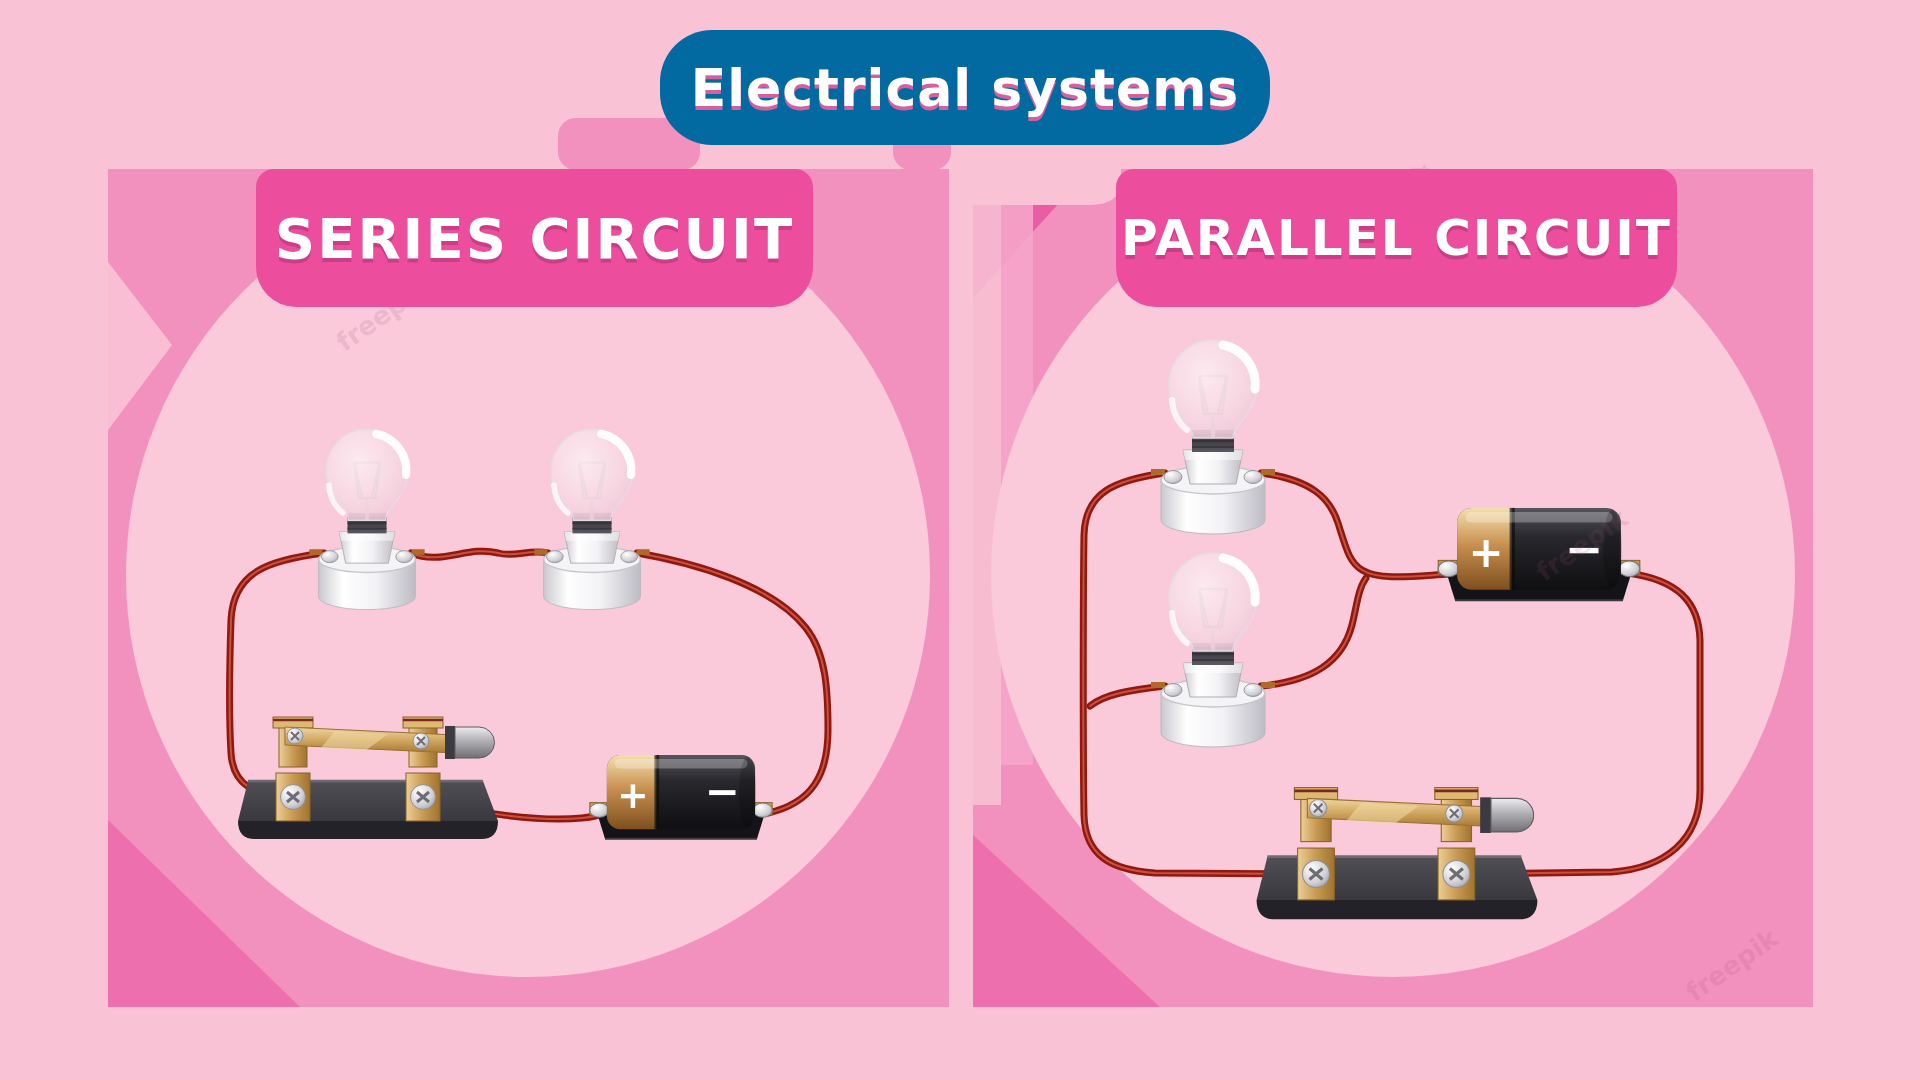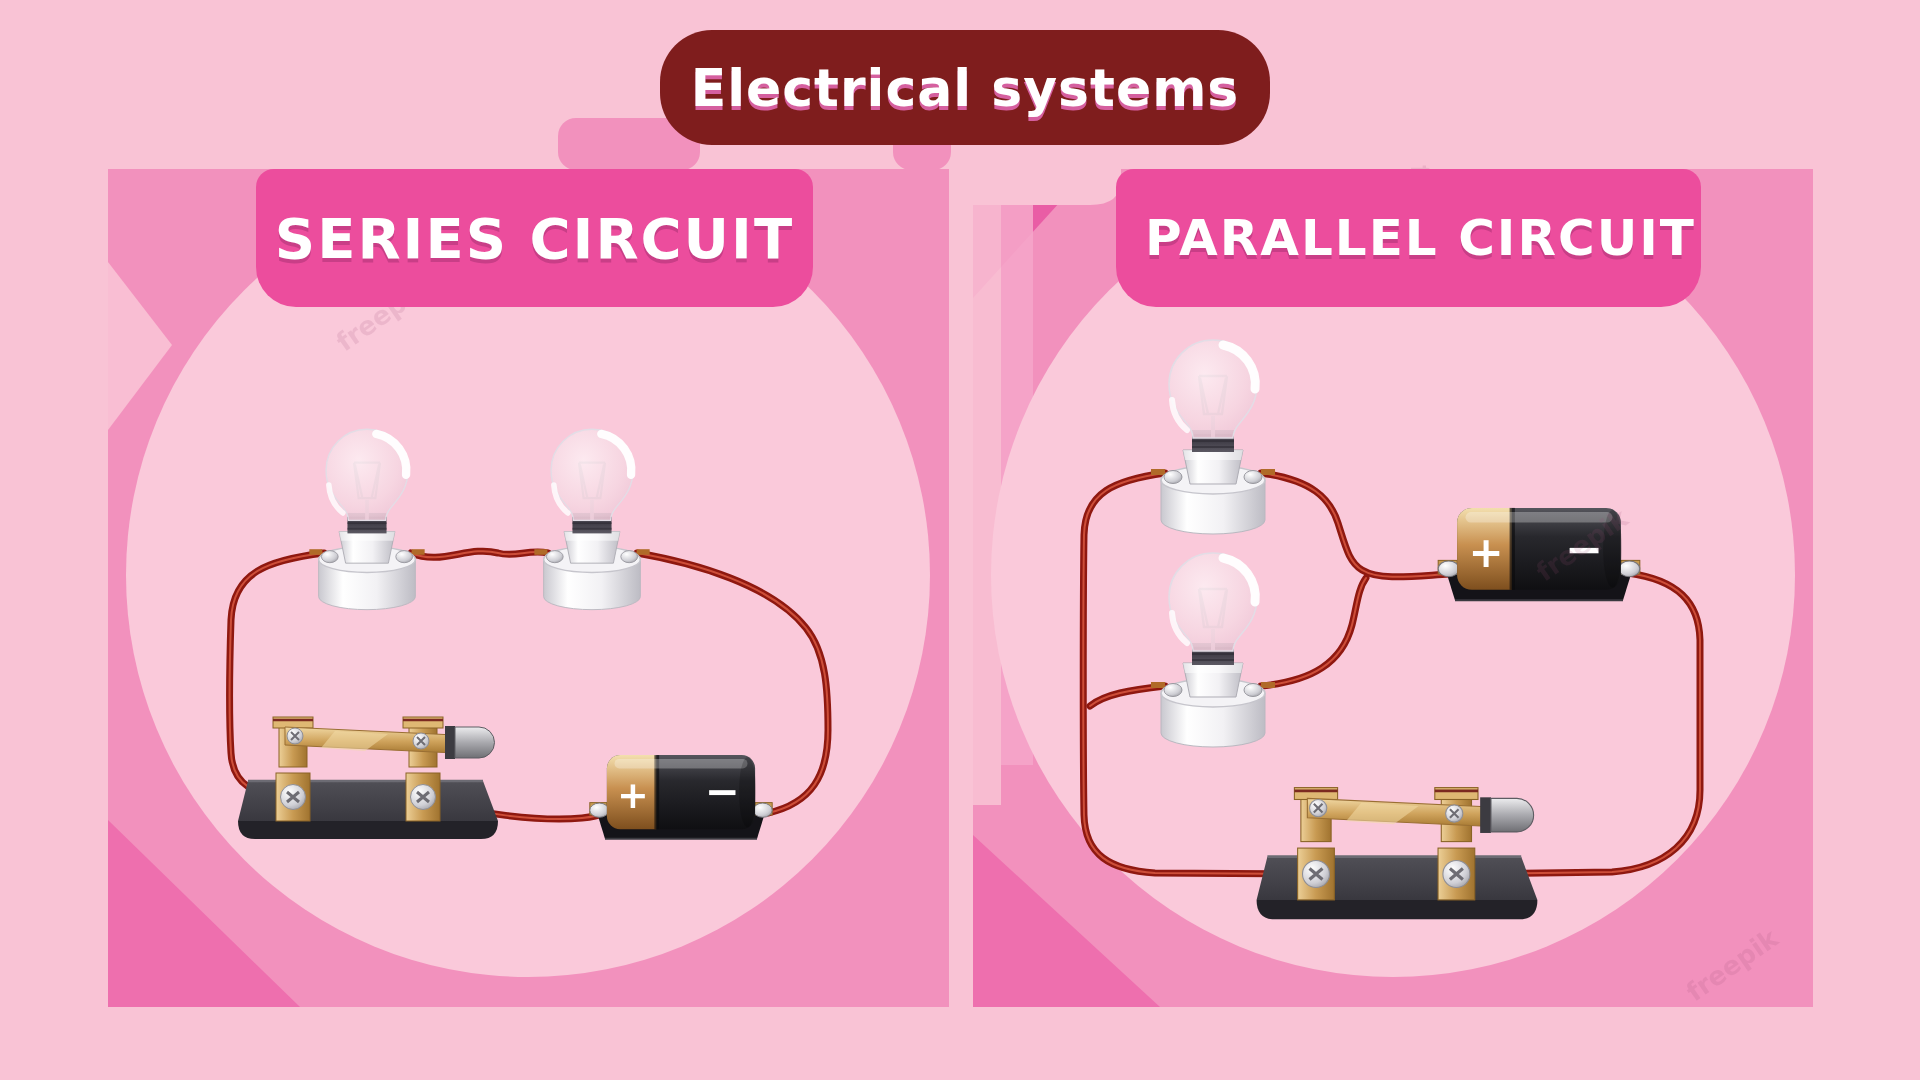--- a/index.html
+++ b/index.html
@@ -6,21 +6,21 @@
   body{
     width:1920px;height:1080px;overflow:hidden;position:relative;
     background:#f9c3d5;
     font-family:"DejaVu Sans","Liberation Sans",sans-serif;
   }
   .title-tab{
     position:absolute;background:#f291bd;border-radius:18px;
   }
   .title-badge{
     position:absolute;left:660px;top:30px;width:610px;height:115px;
-    background:#7f1d1d;border-radius:52px;
+    background:#0369a1;border-radius:52px;
     display:flex;align-items:center;justify-content:center;
   }
   .title-badge span{
     color:#ffffff;font-size:52px;font-weight:bold;letter-spacing:1px;
     text-shadow:0 4px 0 #d55f9f;white-space:nowrap;
   }
   .panel{
     position:absolute;top:169px;width:841px;height:838px;
     background:#f291bd;overflow:hidden;
   }
@@ -31,21 +31,21 @@
     position:absolute;top:0;height:138px;
     background:#ec4d9d;border-radius:18px 18px 40px 40px;
     display:flex;align-items:center;justify-content:center;z-index:5;
   }
   .panel-header span{
     color:#ffffff;font-weight:bold;letter-spacing:2px;white-space:nowrap;
     text-shadow:0 4px 0 #c93e87;
   }
   .panel.left .panel-header{left:135px;width:557px;margin-left:13px;}
   .panel.left .panel-header span{font-size:56px;}
-  .panel.right .panel-header{left:143px;width:561px;padding-left:24px;}
+  .panel.right .panel-header{left:143px;width:561px;}
   .panel.right .panel-header span{font-size:50px;}
   .watermark{
     position:absolute;color:#9c4c76;opacity:0.14;font-size:26px;
     font-weight:bold;pointer-events:none;white-space:nowrap;
   }
 </style>
 </head>
 <body>
 
 <svg width="0" height="0" style="position:absolute" aria-hidden="true">

